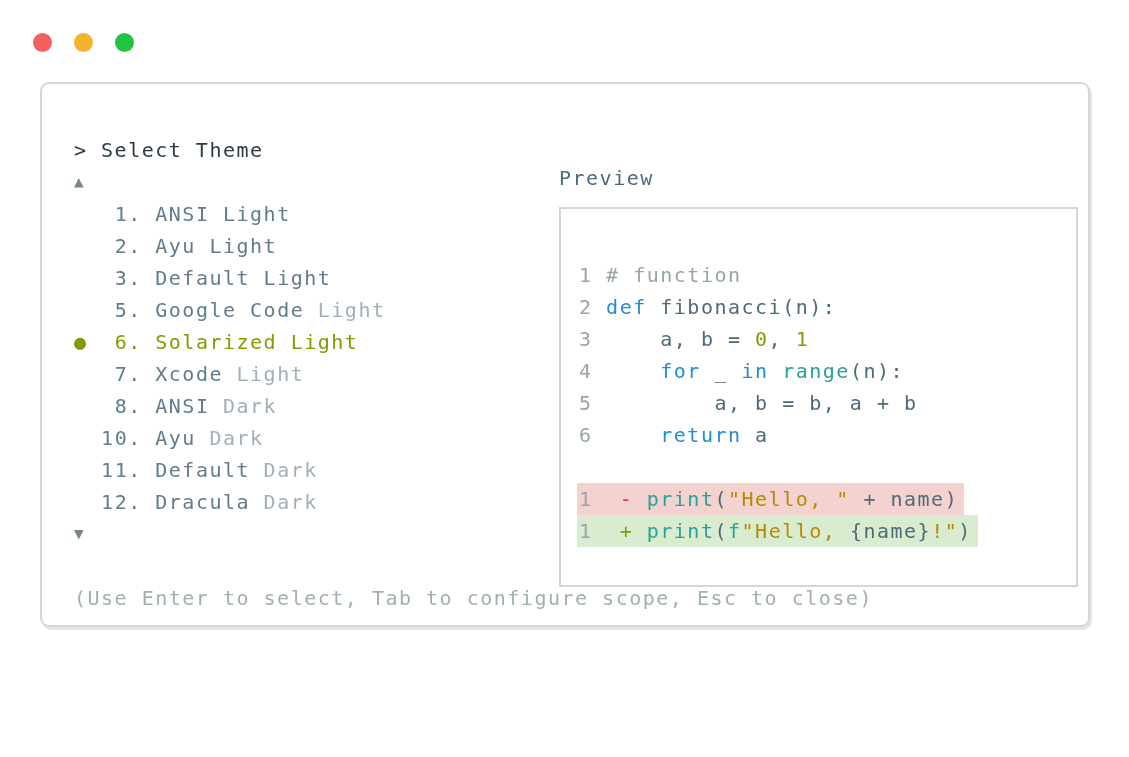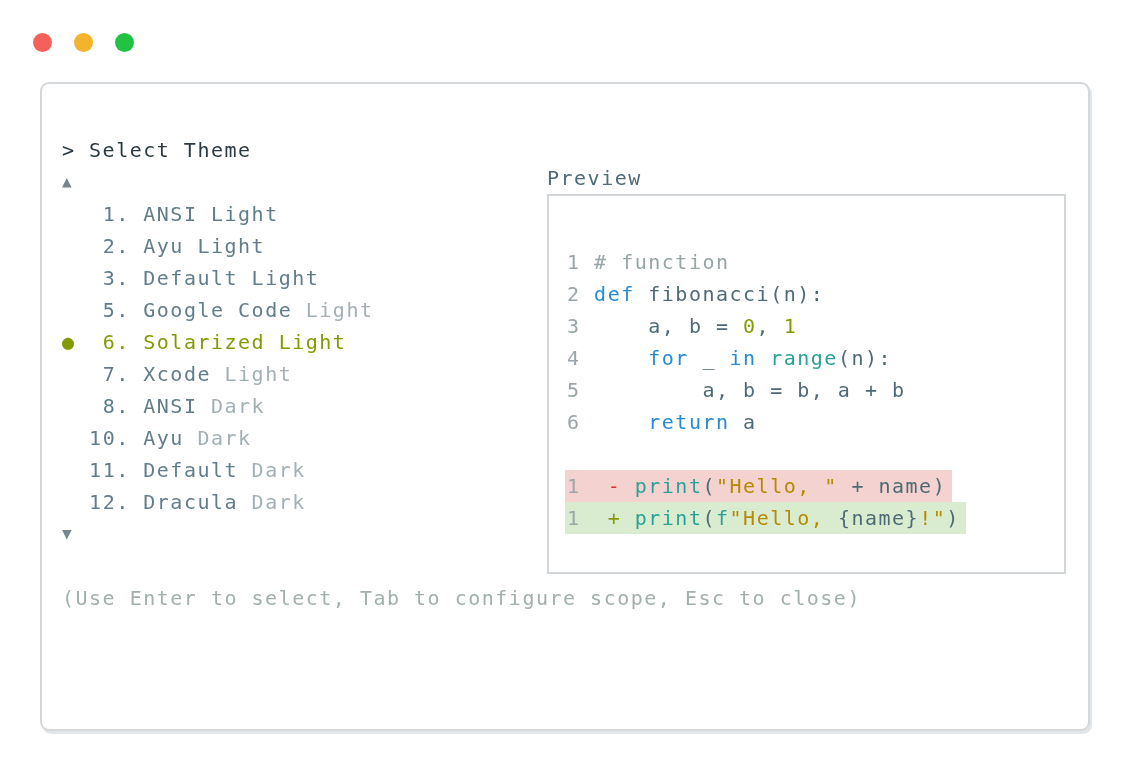--- a/index.html
+++ b/index.html
@@ -13,39 +13,39 @@
   *{margin:0;padding:0;box-sizing:border-box;}
   html,body{width:1129px;height:757px;background:#ffffff;overflow:hidden;}
   body{font-family:"DejaVu Sans Mono",monospace;font-size:20px;letter-spacing:1.5px;color:var(--list-fg);}
 
   .traffic{position:absolute;left:33px;top:33px;display:flex;gap:22px;}
   .light{width:19px;height:19px;border-radius:50%;border:none;padding:0;cursor:pointer;}
   .light.red{background:var(--t-red);}
   .light.yellow{background:var(--t-yellow);}
   .light.green{background:var(--t-green);}
 
-  .panel{position:absolute;left:40px;top:82px;width:1050px;height:649px;background:#fff;
+  .panel{position:absolute;left:40px;top:82px;width:1050px;height:545px;background:#fff;
          border:2px solid var(--panel-border);border-radius:9px;
-         box-shadow:2px 3px 0 rgba(175,182,188,.35);display:flex;padding:50px 26px 30px 20px;}
+         box-shadow:2px 3px 0 rgba(175,182,188,.35);display:flex;padding:50px 26px 30px 32px;}
 
   .left-col{width:485px;flex:none;}
   .right-col{flex:1;}
 
   .row{line-height:32px;white-space:pre;}
   .prompt-title{color:var(--title);}
   .scroll-arrow{color:var(--arrow);font-size:16px;cursor:default;}
   .list-row{color:var(--list-fg);cursor:pointer;}
   .list-row .marker{color:var(--olive);}
   .list-row.vmuted .variant{color:var(--list-muted);}
   .list-row.selected, .list-row.selected .variant, .list-row.selected .nm,
   .list-row.selected .num{color:var(--olive);}
   .hint{margin-top:32px;color:var(--hint);}
 
   .preview-label{line-height:32px;color:var(--fg);margin-top:28px;}
-  .preview-box{width:519px;height:380px;border:2px solid var(--preview-border);
+  .preview-box{margin-top:13px;width:519px;height:380px;border:2px solid var(--preview-border);
                background:#fff;padding:50px 16px 30px 18px;}
   .code-line{line-height:32px;white-space:pre;color:var(--fg);}
   .code-line.gap{margin-top:32px;}
   .linewrap{display:inline-block;padding:0 6px 0 2px;margin-left:-2px;}
   .linewrap.diff-removed{background:var(--removed-bg);}
   .linewrap.diff-added{background:var(--added-bg);}
   .ln{color:var(--linenum);}
   .tok-fg{color:var(--fg);} .tok-comment{color:var(--comment);} .tok-blue{color:var(--blue);}
   .tok-cyan{color:var(--cyan);} .tok-olive{color:var(--olive);} .tok-yellow{color:var(--yellow);}
   .tok-red{color:var(--red);}

